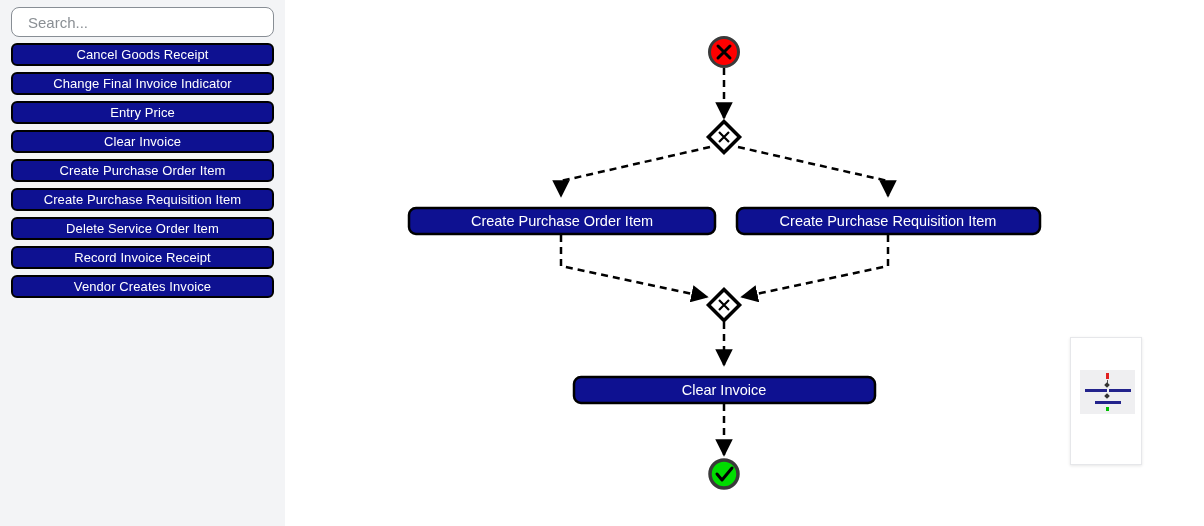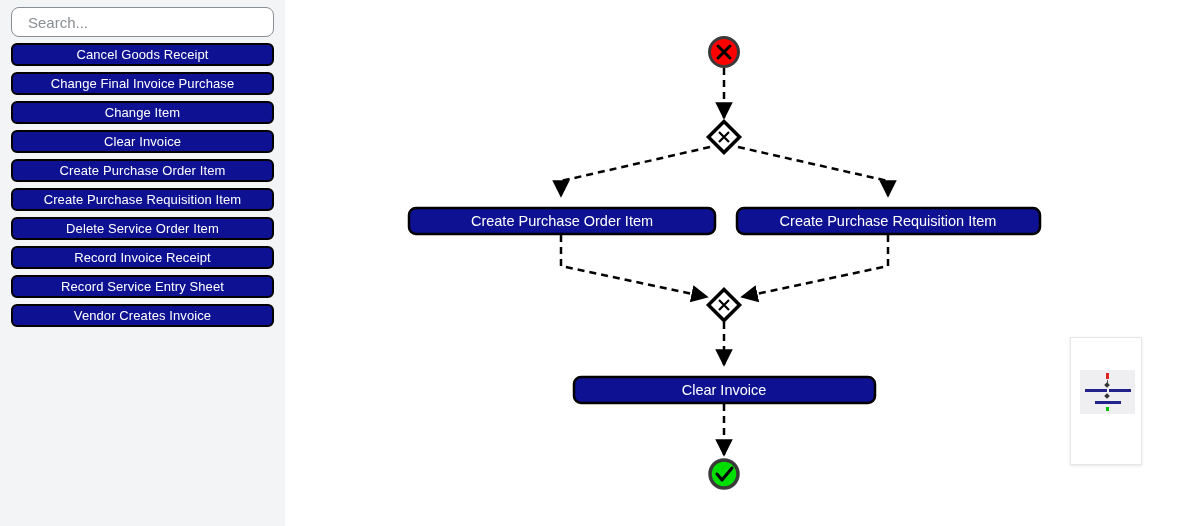--- a/index.html
+++ b/index.html
@@ -103,28 +103,27 @@
 <div id="app">
 
   <div id="sidebar">
 
     <div id="search-wrap">
       <input id="search-input" type="text" placeholder="Search..." style="">
     </div>
 
     <div class="nav-list" id="nav-list">
         <div class="nav-item">Cancel Goods Receipt</div>
-        <div class="nav-item">Change Final Invoice Purchase</div>
-        <div class="nav-item">Change Item</div>
+        <div class="nav-item">Change Final Invoice Indicator</div>
+        <div class="nav-item">Entry Price</div>
         <div class="nav-item">Clear Invoice</div>
         <div class="nav-item">Create Purchase Order Item</div>
         <div class="nav-item">Create Purchase Requisition Item</div>
         <div class="nav-item">Delete Service Order Item</div>
         <div class="nav-item">Record Invoice Receipt</div>
-        <div class="nav-item">Record Service Entry Sheet</div>
         <div class="nav-item">Vendor Creates Invoice</div>
       </div>
   </div>
 
   <div id="canvas">
     <svg id="diagram-svg" width="919" height="526" viewBox="285 0 919 526">
 
       <defs>
         <marker id="arrow" viewBox="0 0 10 10" refX="9" refY="5" markerWidth="7" markerHeight="7" orient="auto-start-reverse">
           <path d="M 0 0 L 10 5 L 0 10 z" fill="#000000"></path>

